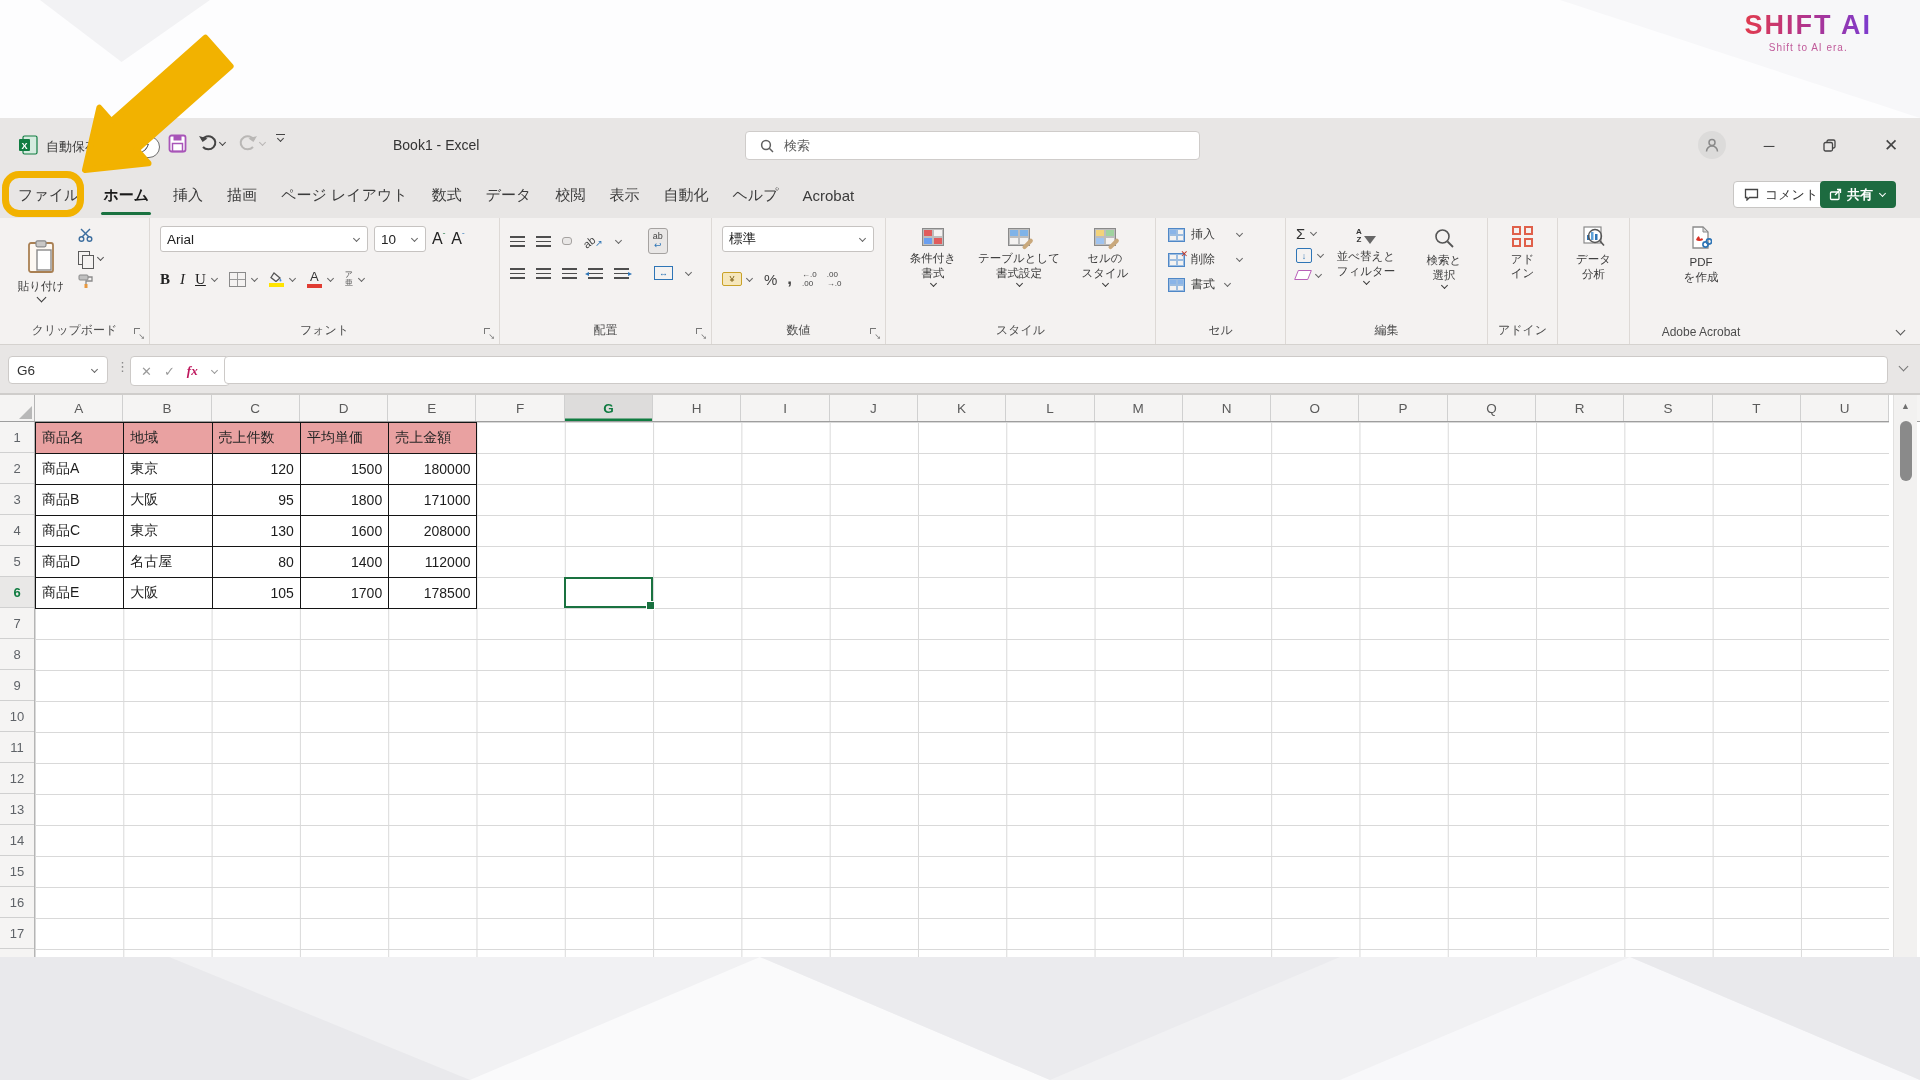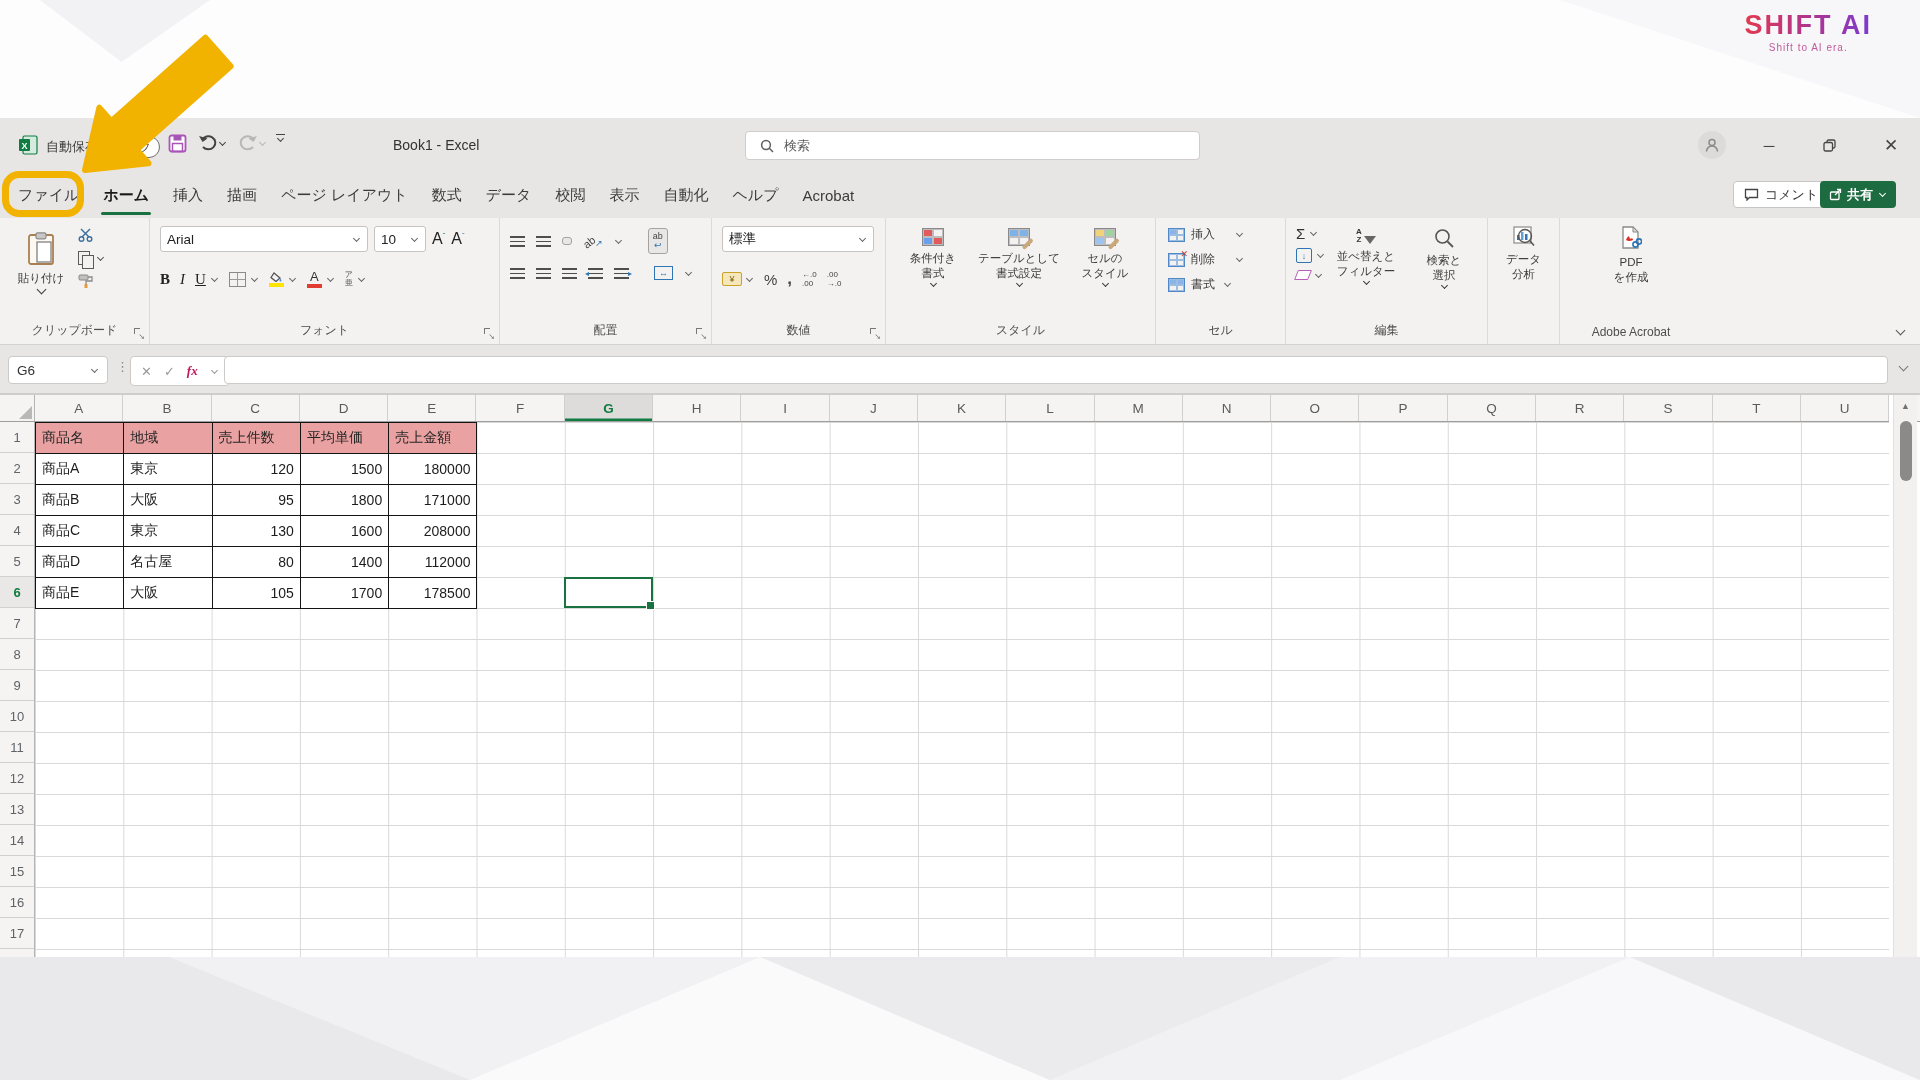--- a/index.html
+++ b/index.html
@@ -57,21 +57,21 @@
   .rgroup{position:relative;height:100%;border-right:1px solid #ddd9d6;box-sizing:border-box;flex:none;}
   .rg-label{position:absolute;bottom:5px;left:0;right:0;text-align:center;font-size:12px;color:#4d4d4d;}
   .lnch{position:absolute;right:5px;bottom:6px;width:10px;height:10px;}
   .lnch::before{content:"";position:absolute;left:0;top:0;width:5px;height:5px;border-left:1px solid #777;border-top:1px solid #777;}
   .lnch::after{content:"↘";position:absolute;right:-1px;bottom:-3px;font-size:8px;color:#777;}
   .bigbtn{display:flex;flex-direction:column;align-items:center;justify-content:flex-start;font-size:11.5px;line-height:1.3;color:#3b3b3b;text-align:center;padding-top:8px;}
   .bb-label{margin-top:5px;}
 
   
   .g-clip{width:150px;}
-  .g-clip .paste{position:absolute;left:12px;top:6px;width:58px;}
+  .g-clip .paste{position:absolute;left:12px;top:14px;width:58px;}
   .minicol{position:absolute;left:78px;top:10px;display:flex;flex-direction:column;gap:9px;}
   .mini{display:flex;align-items:center;color:#555;}
   .copyicon{display:inline-block;width:10px;height:12px;border:1.2px solid #5a5a5a;position:relative;background:#f4f2f1;}
   .copyicon::before{content:"";position:absolute;left:2.5px;top:2.5px;width:10px;height:12px;border:1.2px solid #5a5a5a;background:#f4f2f1;}
 
   
   .g-font{width:350px;}
   .combo{background:#fff;border:1px solid #c6c3c1;border-radius:3px;height:26px;display:flex;align-items:center;padding:0 6px;box-sizing:border-box;font-size:13.5px;color:#222;justify-content:space-between;}
   .fg-row1{position:absolute;left:10px;top:8px;display:flex;gap:6px;align-items:center;}
   .fg-row2{position:absolute;left:10px;top:46px;display:flex;gap:10px;align-items:center;height:30px;}
@@ -543,20 +543,33 @@
             <line x1="13.5" y1="13.5" x2="19" y2="19" stroke="#555" stroke-width="1.8"></line>
           </svg>
         <span class="bb-label pre">検索と
 選択</span>
           <i class="cv s"></i>
       </div>
       <span class="rg-label">編集</span>
     </div>
 
 
+    <div class="rgroup g-addins">
+      <div class="bigbtn" style="width:100%;">
+        <span class="agrid">
+            <i></i>
+            <i></i>
+            <i></i>
+            <i></i>
+          </span>
+        <span class="bb-label pre">アド
+イン</span>
+      </div>
+      <span class="rg-label">アドイン</span>
+    </div>
 
     <div class="rgroup g-analysis">
       <div class="bigbtn" style="width:100%;">
         <svg width="22" height="21" viewBox="0 0 22 21">
             <rect x="1" y="1" width="17" height="16" fill="#fff" stroke="#8a8a8a" stroke-width="1.2"></rect>
             <rect x="4" y="9" width="2.5" height="5" fill="#2e75b6"></rect>
             <rect x="8" y="6" width="2.5" height="8" fill="#5fa2d9"></rect>
             <rect x="12" y="8" width="2.5" height="6" fill="#2e75b6"></rect>
             <circle cx="12" cy="10" r="6.5" fill="none" stroke="#555" stroke-width="1.4"></circle>
             <line x1="16.8" y1="14.8" x2="21" y2="19.5" stroke="#555" stroke-width="1.6"></line>

